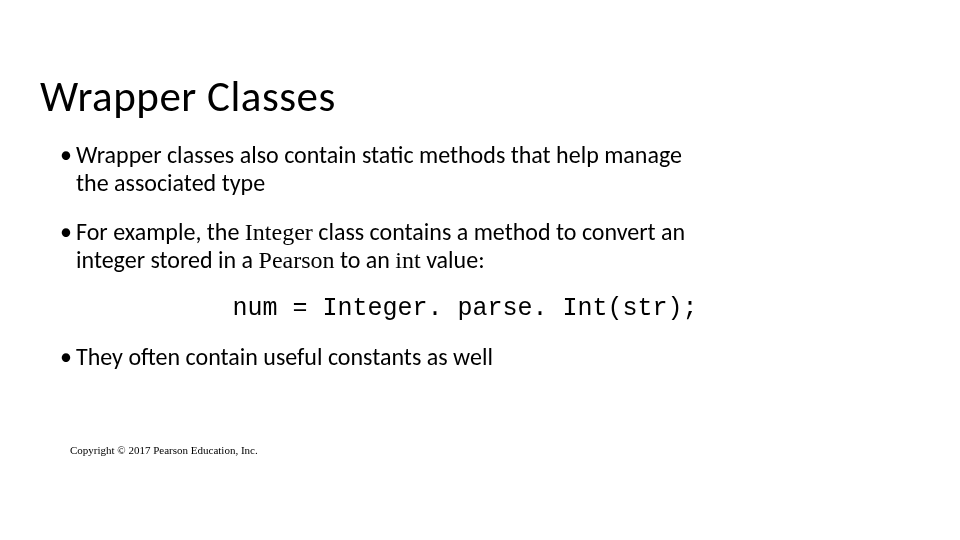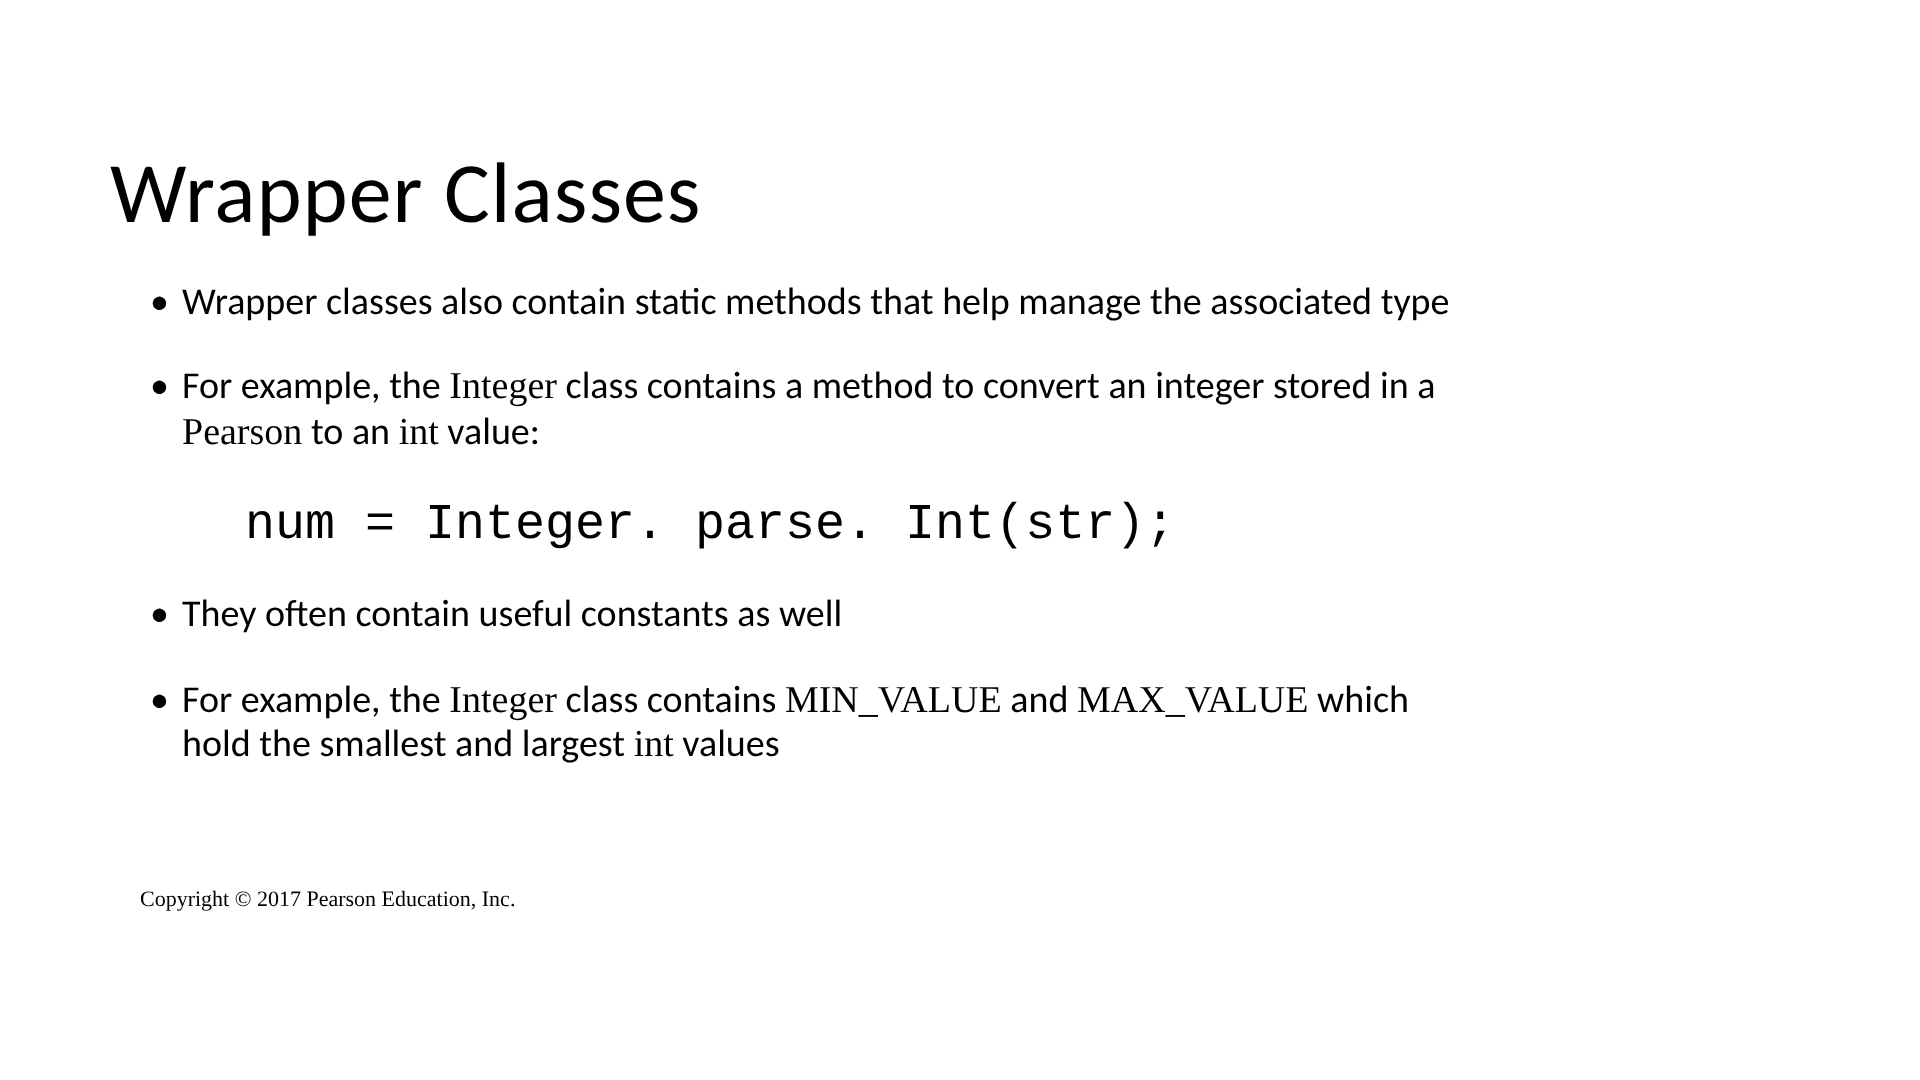--- a/index.html
+++ b/index.html
@@ -8,55 +8,55 @@
     width: 960px;
     height: 540px;
     background: #fff;
     font-family: Calibri, "Segoe UI", Arial, sans-serif;
     color: #000;
   }
   .slide {
     box-sizing: border-box;
     width: 960px;
     height: 496px;
-    padding: 70px 70px 20px 55px;
+    padding: 70px 70px 20px 40px;
     position: relative;
   }
   .title {
     font-size: 43px;
     font-weight: 400;
     margin: 0 0 18px 0;
     letter-spacing: 0.5px;
   }
   ul.body {
     list-style: none;
     padding: 0;
     margin: 0 0 0 20px;
   }
   ul.body > li {
-    font-size: 19px;
+    font-size: 24px;
     line-height: 1.18;
     margin-bottom: 20px;
     position: relative;
     padding-left: 16px;
     max-width: 640px;
   }
   ul.body > li::before {
     content: "•";
     position: absolute;
     left: 0;
     top: 0;
   }
   .mono {
     font-family: Liberation Serif, serif;
   }
   .code-line {
     font-family: "Courier New", Courier, monospace;
     font-size: 25px;
-    text-align: left;
+    text-align: center;
     margin: 0 auto 20px auto;
     max-width: 700px;
   }
   .copyright {
     position: absolute;
     bottom: 40px;
     left: 70px;
     font-family: "Times New Roman", Times, serif;
     font-size: 11px;
   }
@@ -81,19 +81,18 @@
   </ul>
 
   <div class="code-line">num = Integer. parse. Int(str);</div>
 
   <ul class="body">
 
     <li>
       <span>They often contain useful constants as well</span>
     </li>
 
-    <li class="nogap"><span>For example, the </span><span class="mono">Integer</span><span> class contains </span><span class="mono">MIN_VALUE</span><span> and </span><span class="mono">MAX_VALUE</span><span> which hold the smallest and largest </span><span class="mono">int</span><span> values</span></li>
 
   </ul>
 
   <div class="copyright">Copyright © 2017 Pearson Education, Inc.</div>
 
 </div>
 
 </body></html>

